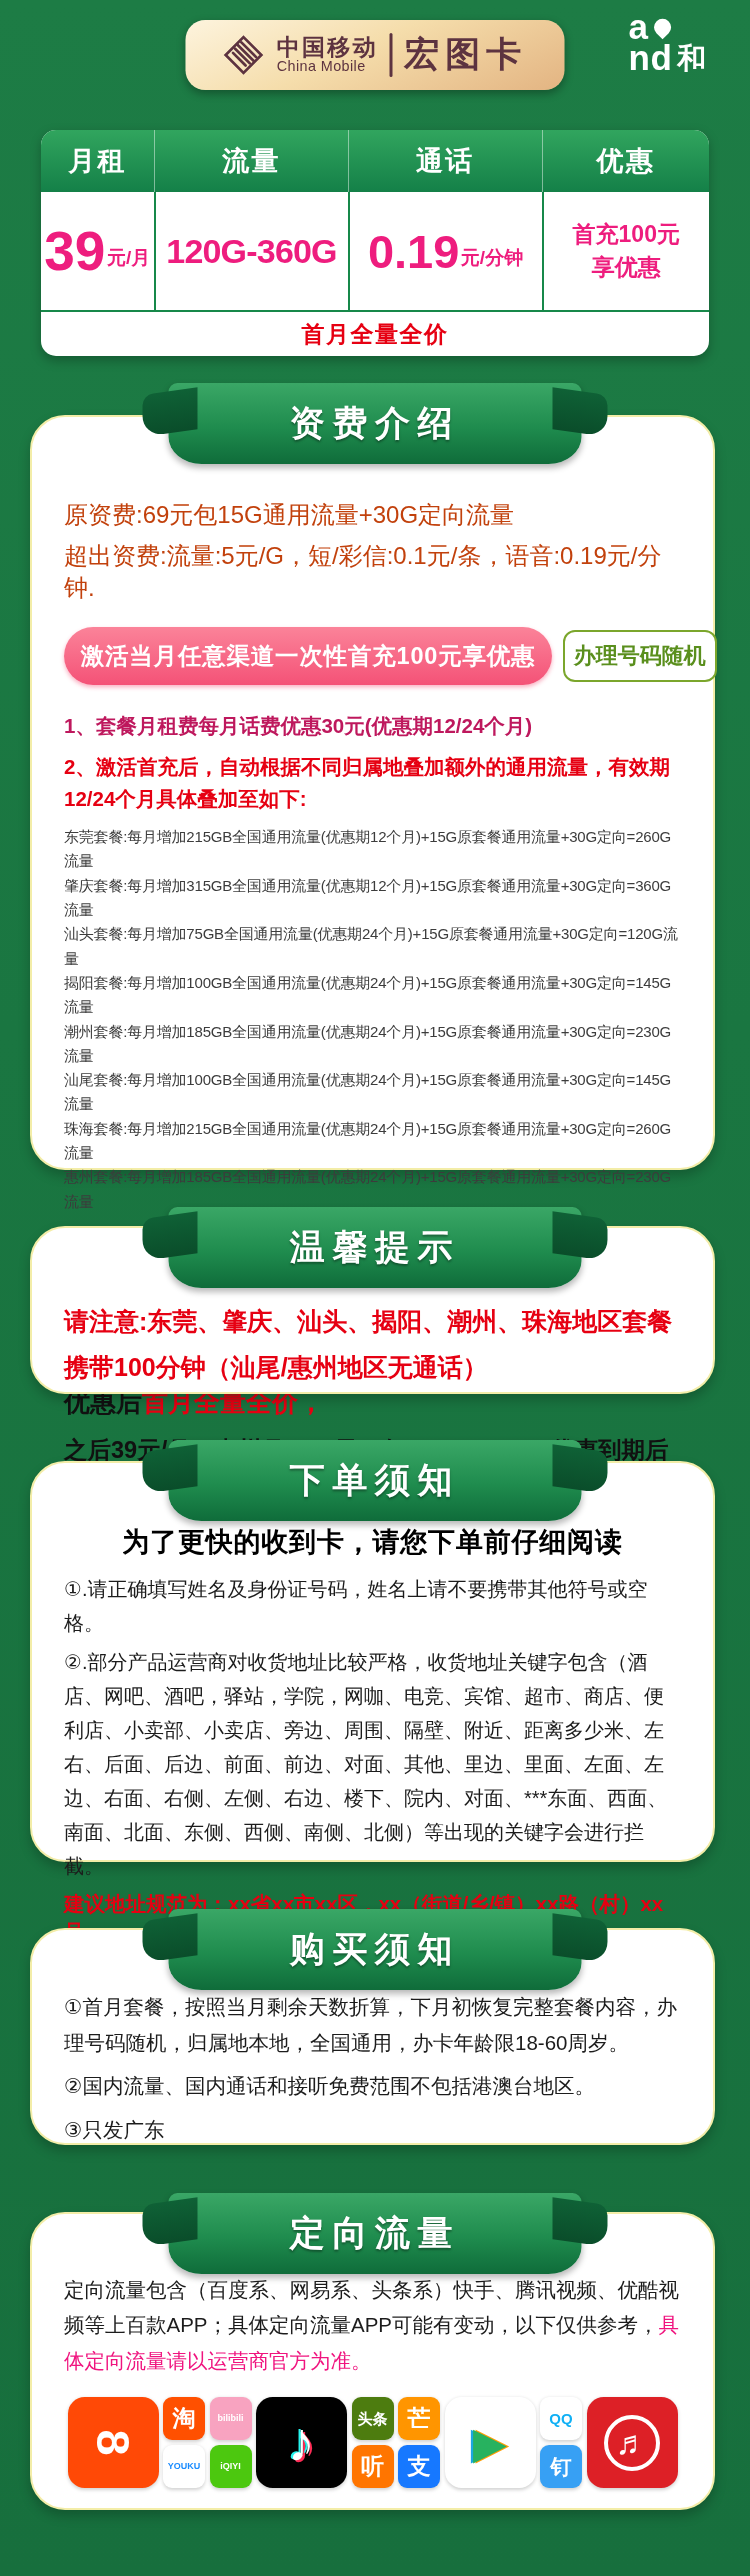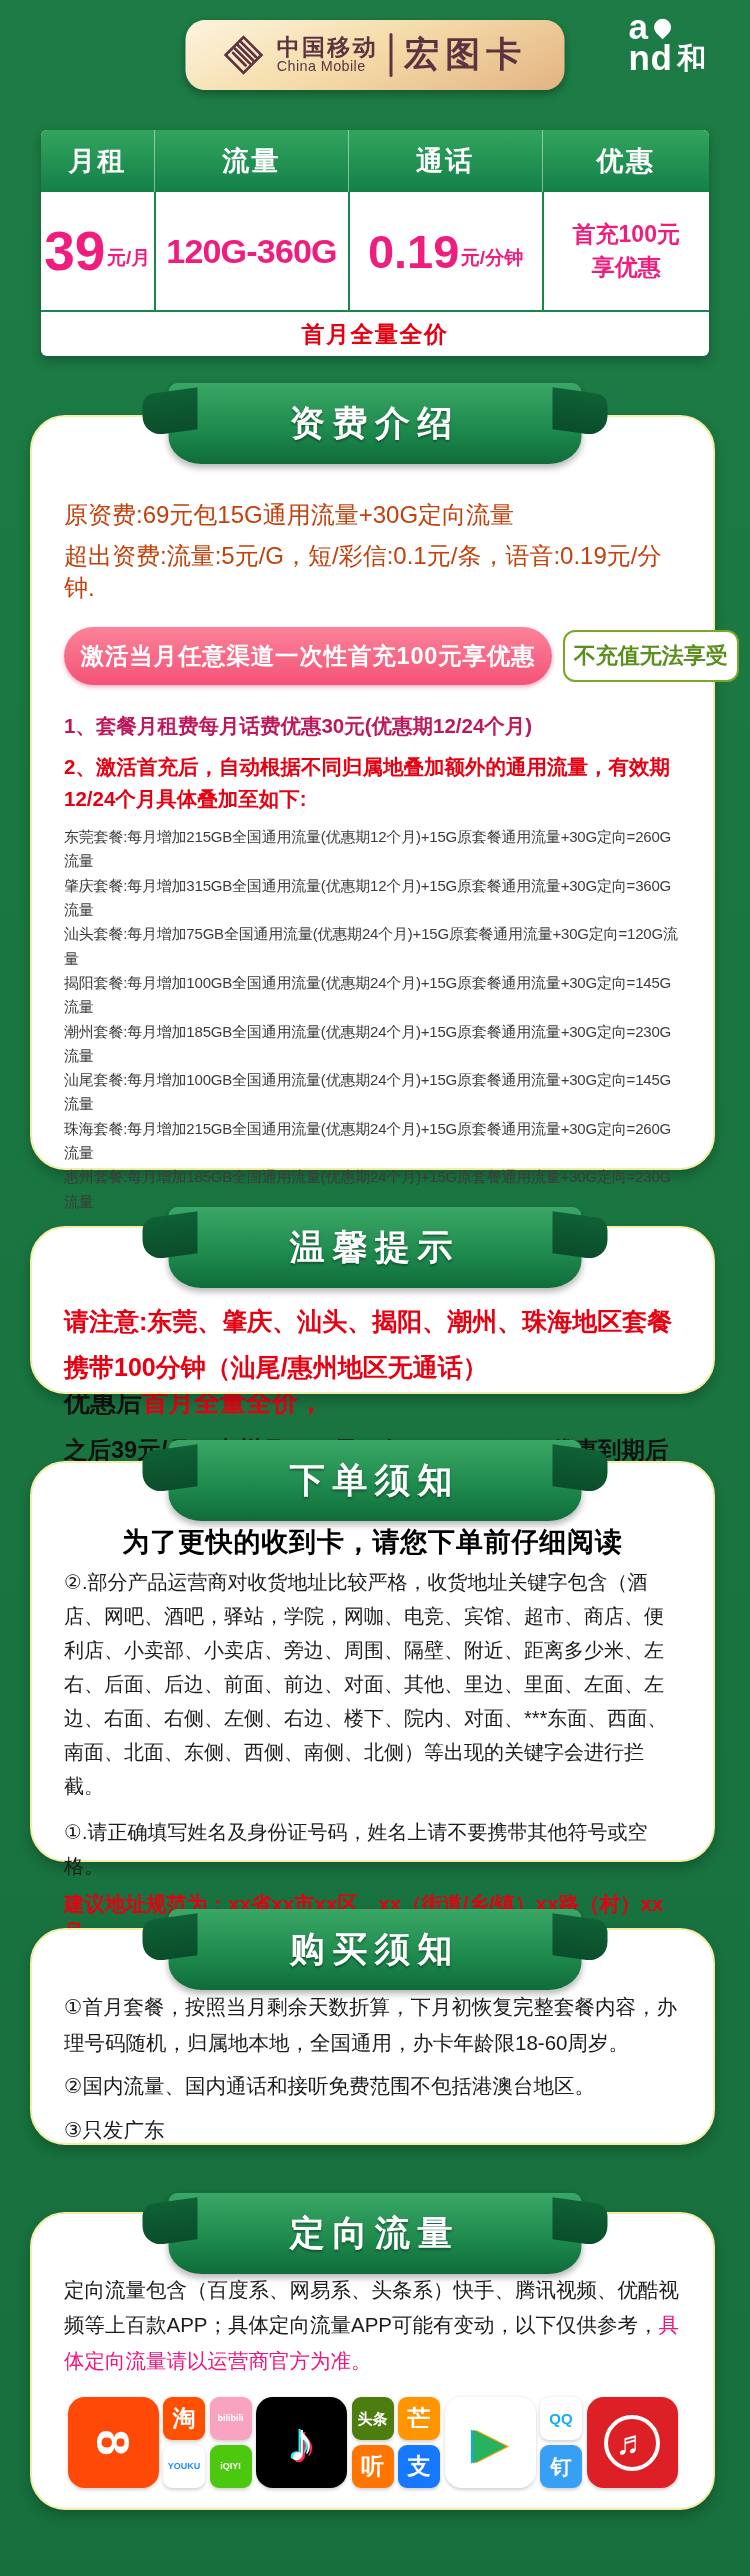--- a/index.html
+++ b/index.html
@@ -26,21 +26,21 @@
   .and-logo{position:absolute;top:10.6px;right:7.6px;color:#fff;width:114px;line-height:0.9;}
   .and-row{display:flex;align-items:center;}
   .and-a{font-size:35px;font-weight:bold;}
   .and-drop{width:16.7px;height:16.7px;background:#fff;border-radius:50% 50% 50% 0;
     transform:rotate(-45deg);margin-left:6px;margin-top:1.5px;}
   .and-nd{font-size:35px;font-weight:bold;letter-spacing:0.8px;}
   .and-he{font-size:29px;font-weight:bold;margin-left:4.5px;}
   
   .price-card{
     position:absolute;left:41px;top:130px;width:668px;height:226px;
-    background:#fff;border-radius:6px;overflow:hidden;
+    background:#fff;border-radius:15px;overflow:hidden;
     box-shadow:0 4.5px 10.6px rgba(0,0,0,.25);display:flex;flex-direction:column;
   }
   .price-head{height:62px;display:flex;background:linear-gradient(180deg,#31a55e,#148048);}
   .ph-cell{display:flex;align-items:center;justify-content:center;color:#fff;
     font-size:27px;font-weight:bold;letter-spacing:2.3px;border-right:1.5px solid rgba(255,255,255,.45);}
   .ph-cell:last-child{border-right:none;}
   .price-values{flex:1;display:flex;}
   .pv-cell{display:flex;align-items:center;justify-content:center;border-right:2.3px solid #17884a;
     color:#ee1d7e;flex-direction:row;}
   .pv-cell:last-child{border-right:none;}
@@ -185,21 +185,21 @@
 </div>
 
 <div class="ribbon" style="top:383px;">
   <span>资费介绍</span>
 </div>
 <div class="card" style="top:415px;height:755px;">
   <p class="base-line" style="padding-top:73px;">原资费:69元包15G通用流量+30G定向流量</p>
   <p class="base-line">超出资费:流量:5元/G，短/彩信:0.1元/条，语音:0.19元/分钟.</p>
   <div class="pill-row">
     <span class="pink-pill">激活当月任意渠道一次性首充100元享优惠</span>
-    <span class="green-pill">不充值无法享受</span>
+    <span class="green-pill">办理号码随机</span>
   </div>
   <p class="item-black">1、套餐月租费每月话费优惠30元(优惠期12/24个月)</p>
   <p class="item-red">2、激活首充后，自动根据不同归属地叠加额外的通用流量，有效期12/24个月具体叠加至如下:</p>
   <div class="pkg-list">
       <p class="pkg-line">东莞套餐:每月增加215GB全国通用流量(优惠期12个月)+15G原套餐通用流量+30G定向=260G流量</p>
       <p class="pkg-line">肇庆套餐:每月增加315GB全国通用流量(优惠期12个月)+15G原套餐通用流量+30G定向=360G流量</p>
       <p class="pkg-line">汕头套餐:每月增加75GB全国通用流量(优惠期24个月)+15G原套餐通用流量+30G定向=120G流量</p>
       <p class="pkg-line">揭阳套餐:每月增加100GB全国通用流量(优惠期24个月)+15G原套餐通用流量+30G定向=145G流量</p>
       <p class="pkg-line">潮州套餐:每月增加185GB全国通用流量(优惠期24个月)+15G原套餐通用流量+30G定向=230G流量</p>
       <p class="pkg-line">汕尾套餐:每月增加100GB全国通用流量(优惠期24个月)+15G原套餐通用流量+30G定向=145G流量</p>
@@ -219,22 +219,22 @@
 </div>
 <div class="card" style="top:1226px;height:168px;">
   <p class="tips-text">请注意:东莞、肇庆、汕头、揭阳、潮州、珠海地区套餐携带100分钟（汕尾/惠州地区无通话）</p>
 </div>
 
 <div class="ribbon" style="top:1440px;">
   <span>下单须知</span>
 </div>
 <div class="card" style="top:1461px;height:401px;">
   <p class="order-heading">为了更快的收到卡，请您下单前仔细阅读</p>
+  <p class="order-item">①.请正确填写姓名及身份证号码，姓名上请不要携带其他符号或空格。</p>
   <p class="order-item" style="margin-top:4.5px;">②.部分产品运营商对收货地址比较严格，收货地址关键字包含（酒店、网吧、酒吧，驿站，学院，网咖、电竞、宾馆、超市、商店、便利店、小卖部、小卖店、旁边、周围、隔壁、附近、距离多少米、左右、后面、后边、前面、前边、对面、其他、里边、里面、左面、左边、右面、右侧、左侧、右边、楼下、院内、对面、***东面、西面、南面、北面、东侧、西侧、南侧、北侧）等出现的关键字会进行拦截。</p>
-  <p class="order-item">①.请正确填写姓名及身份证号码，姓名上请不要携带其他符号或空格。</p>
   <p class="addr-red">建议地址规范为：xx省xx市xx区，xx（街道/乡/镇）xx路（村）xx号。</p>
 </div>
 
 <div class="ribbon" style="top:1909px;">
   <span>购买须知</span>
 </div>
 <div class="card" style="top:1928px;height:217px;">
   <p class="buy-item buy-first">①首月套餐，按照当月剩余天数折算，下月初恢复完整套餐内容，办理号码随机，归属地本地，全国通用，办卡年龄限18-60周岁。</p>
   <p class="buy-item">②国内流量、国内通话和接听免费范围不包括港澳台地区。</p>
   <p class="buy-item">③只发广东</p>

